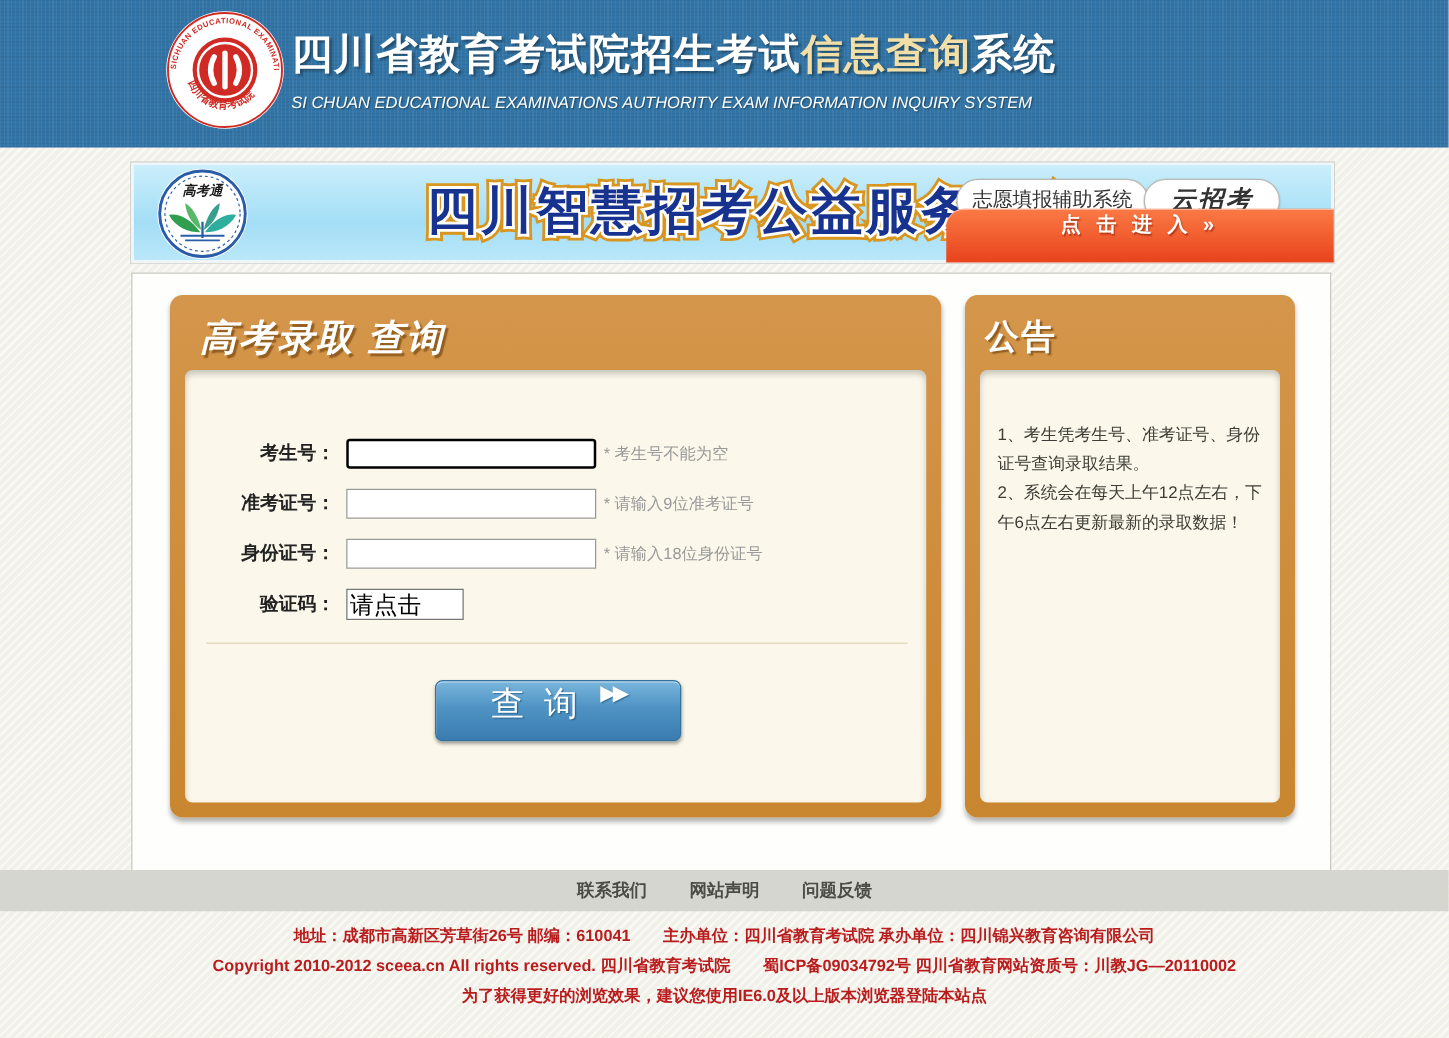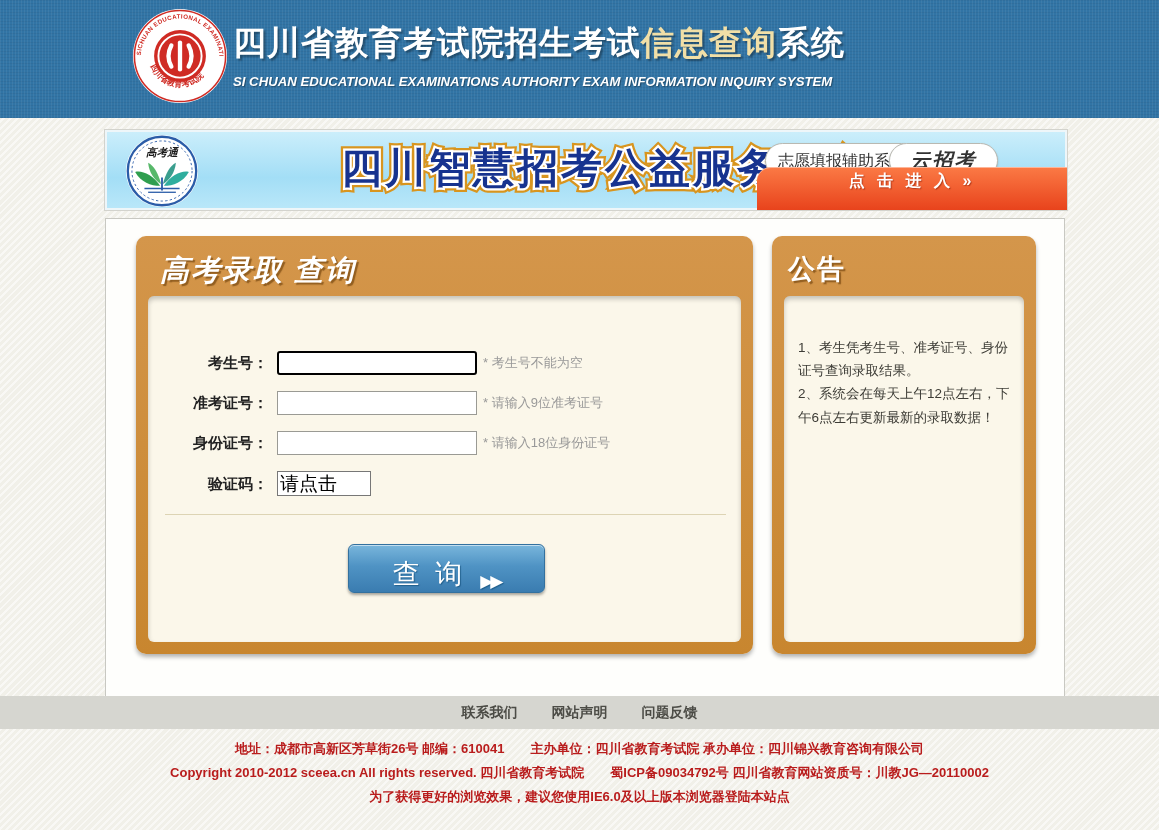--- a/index.html
+++ b/index.html
@@ -20,21 +20,21 @@
       repeating-linear-gradient(0deg, rgba(0,0,0,.05) 0 1px, transparent 1px 3px);
   }
   .authority-logo { position:absolute; left:132px; top:8px; width:96px; height:96px; }
   .header-titles { position:absolute; left:233px; top:21px; }
   .header-title-cn {
     font-size:33px; font-weight:bold; color:#fff; white-space:nowrap;
     letter-spacing:1px; text-shadow:2px 2px 2px rgba(0,0,0,.35);
   }
   .header-title-cn .hl { color:var(--hl-yellow,#f1dfa7); }
   .header-title-en {
-    margin-top:8px; font-size:13.2px; font-style:italic; font-weight:bold;
+    margin-top:8px; font-size:13.2px; font-style:italic; font-weight:normal;
     color:#fff; white-space:nowrap; text-shadow:1px 1px 1px rgba(0,0,0,.35);
   }
 
   
   .banner {
     position:absolute; left:105px; top:130px; width:962px; height:80px;
     background:linear-gradient(180deg, var(--banner-blue-1,#cbeefb) 0%, #a3def6 60%, #b9e7f9 100%);
     border:2px solid #eef6f9; box-shadow:0 0 0 1px #d3d3cd;
   }
   .banner-logo { position:absolute; left:18px; top:2px; width:74px; height:74px; }
@@ -42,21 +42,21 @@
   .bt-layer { white-space:nowrap; font-size:41px; font-weight:bold; letter-spacing:3px; }
   .bt-gold { position:relative; -webkit-text-stroke:9px var(--strip-gold,#d8951f); color:#d8951f; text-shadow:0 2px 2px rgba(0,0,0,.25); }
   .bt-white { position:absolute; left:0; top:0; -webkit-text-stroke:4.5px #fff; color:#fff; }
   .bt-fill { position:absolute; left:0; top:0; color:#17338f; }
   .banner-pill {
     position:absolute; top:11px; height:35px; background:#fff;
     border:1px solid #b9b9b2; border-radius:18px; text-align:center; line-height:33px;
     box-shadow:0 1px 2px rgba(0,0,0,.2), inset 0 0 0 2px #fff; cursor:pointer; color:#333;
   }
   .pill-1 { left:658px; width:154px; font-size:16px; }
-  .pill-2 { left:782px; width:109px; font-size:20px; font-weight:bold; font-style:italic;
+  .pill-2 { left:808px; width:109px; font-size:20px; font-weight:bold; font-style:italic;
             font-family:"Liberation Serif","DejaVu Serif",serif; letter-spacing:2px; }
   .enter-strip {
     position:absolute; right:-2px; bottom:-2px; width:310px; height:43px;
     background:linear-gradient(180deg, var(--strip-orange-1,#fb7a45), var(--strip-orange-2,#e8431c));
     border-top-left-radius:14px; box-shadow:inset 0 1px 0 rgba(255,255,255,.45);
     color:#fff; font-size:16px; font-weight:bold; letter-spacing:4px;
     text-align:center; line-height:27px; white-space:pre; cursor:pointer;
     text-shadow:1px 1px 1px rgba(120,20,0,.5);
   }
 
@@ -103,21 +103,21 @@
     border:1px solid #777; font-size:19px; padding:0 2px; background:#fff; color:#000;
     font-family:"Liberation Sans","DejaVu Sans",sans-serif;
   }
   .form-hint { position:absolute; left:335px; line-height:26px; font-size:13px; color:#999; }
   .form-divider { position:absolute; left:17px; right:15px; top:218px; border-top:1px solid #ddd4b4; }
   .query-button {
     position:absolute; left:200px; top:248px; width:197px; height:49px;
     background:linear-gradient(180deg, var(--btn-blue-1,#79b6dc) 0%, #4f93c4 45%, var(--btn-blue-2,#3a7cb0) 100%);
     border:1px solid #33719f; border-radius:6px; cursor:pointer;
     box-shadow:inset 0 1px 0 rgba(255,255,255,.55), 0 2px 3px rgba(0,0,0,.35);
-    color:#fff; display:flex; align-items:flex-end; justify-content:center;
+    color:#fff; display:flex; align-items:flex-start; justify-content:center;
     text-shadow:1px 1px 1px rgba(0,60,100,.5);
   }
   .query-button .qb-label { font-size:27px; white-space:pre; letter-spacing:4px; }
   .query-button .qb-arrows { font-size:17px; margin-left:14px; letter-spacing:-3px; }
 
   
   .announcement-body {
     position:absolute; left:14px; right:10px; top:40px;
     font-size:13.5px; color:#3d3c36; line-height:1.72; text-align:left;
   }

